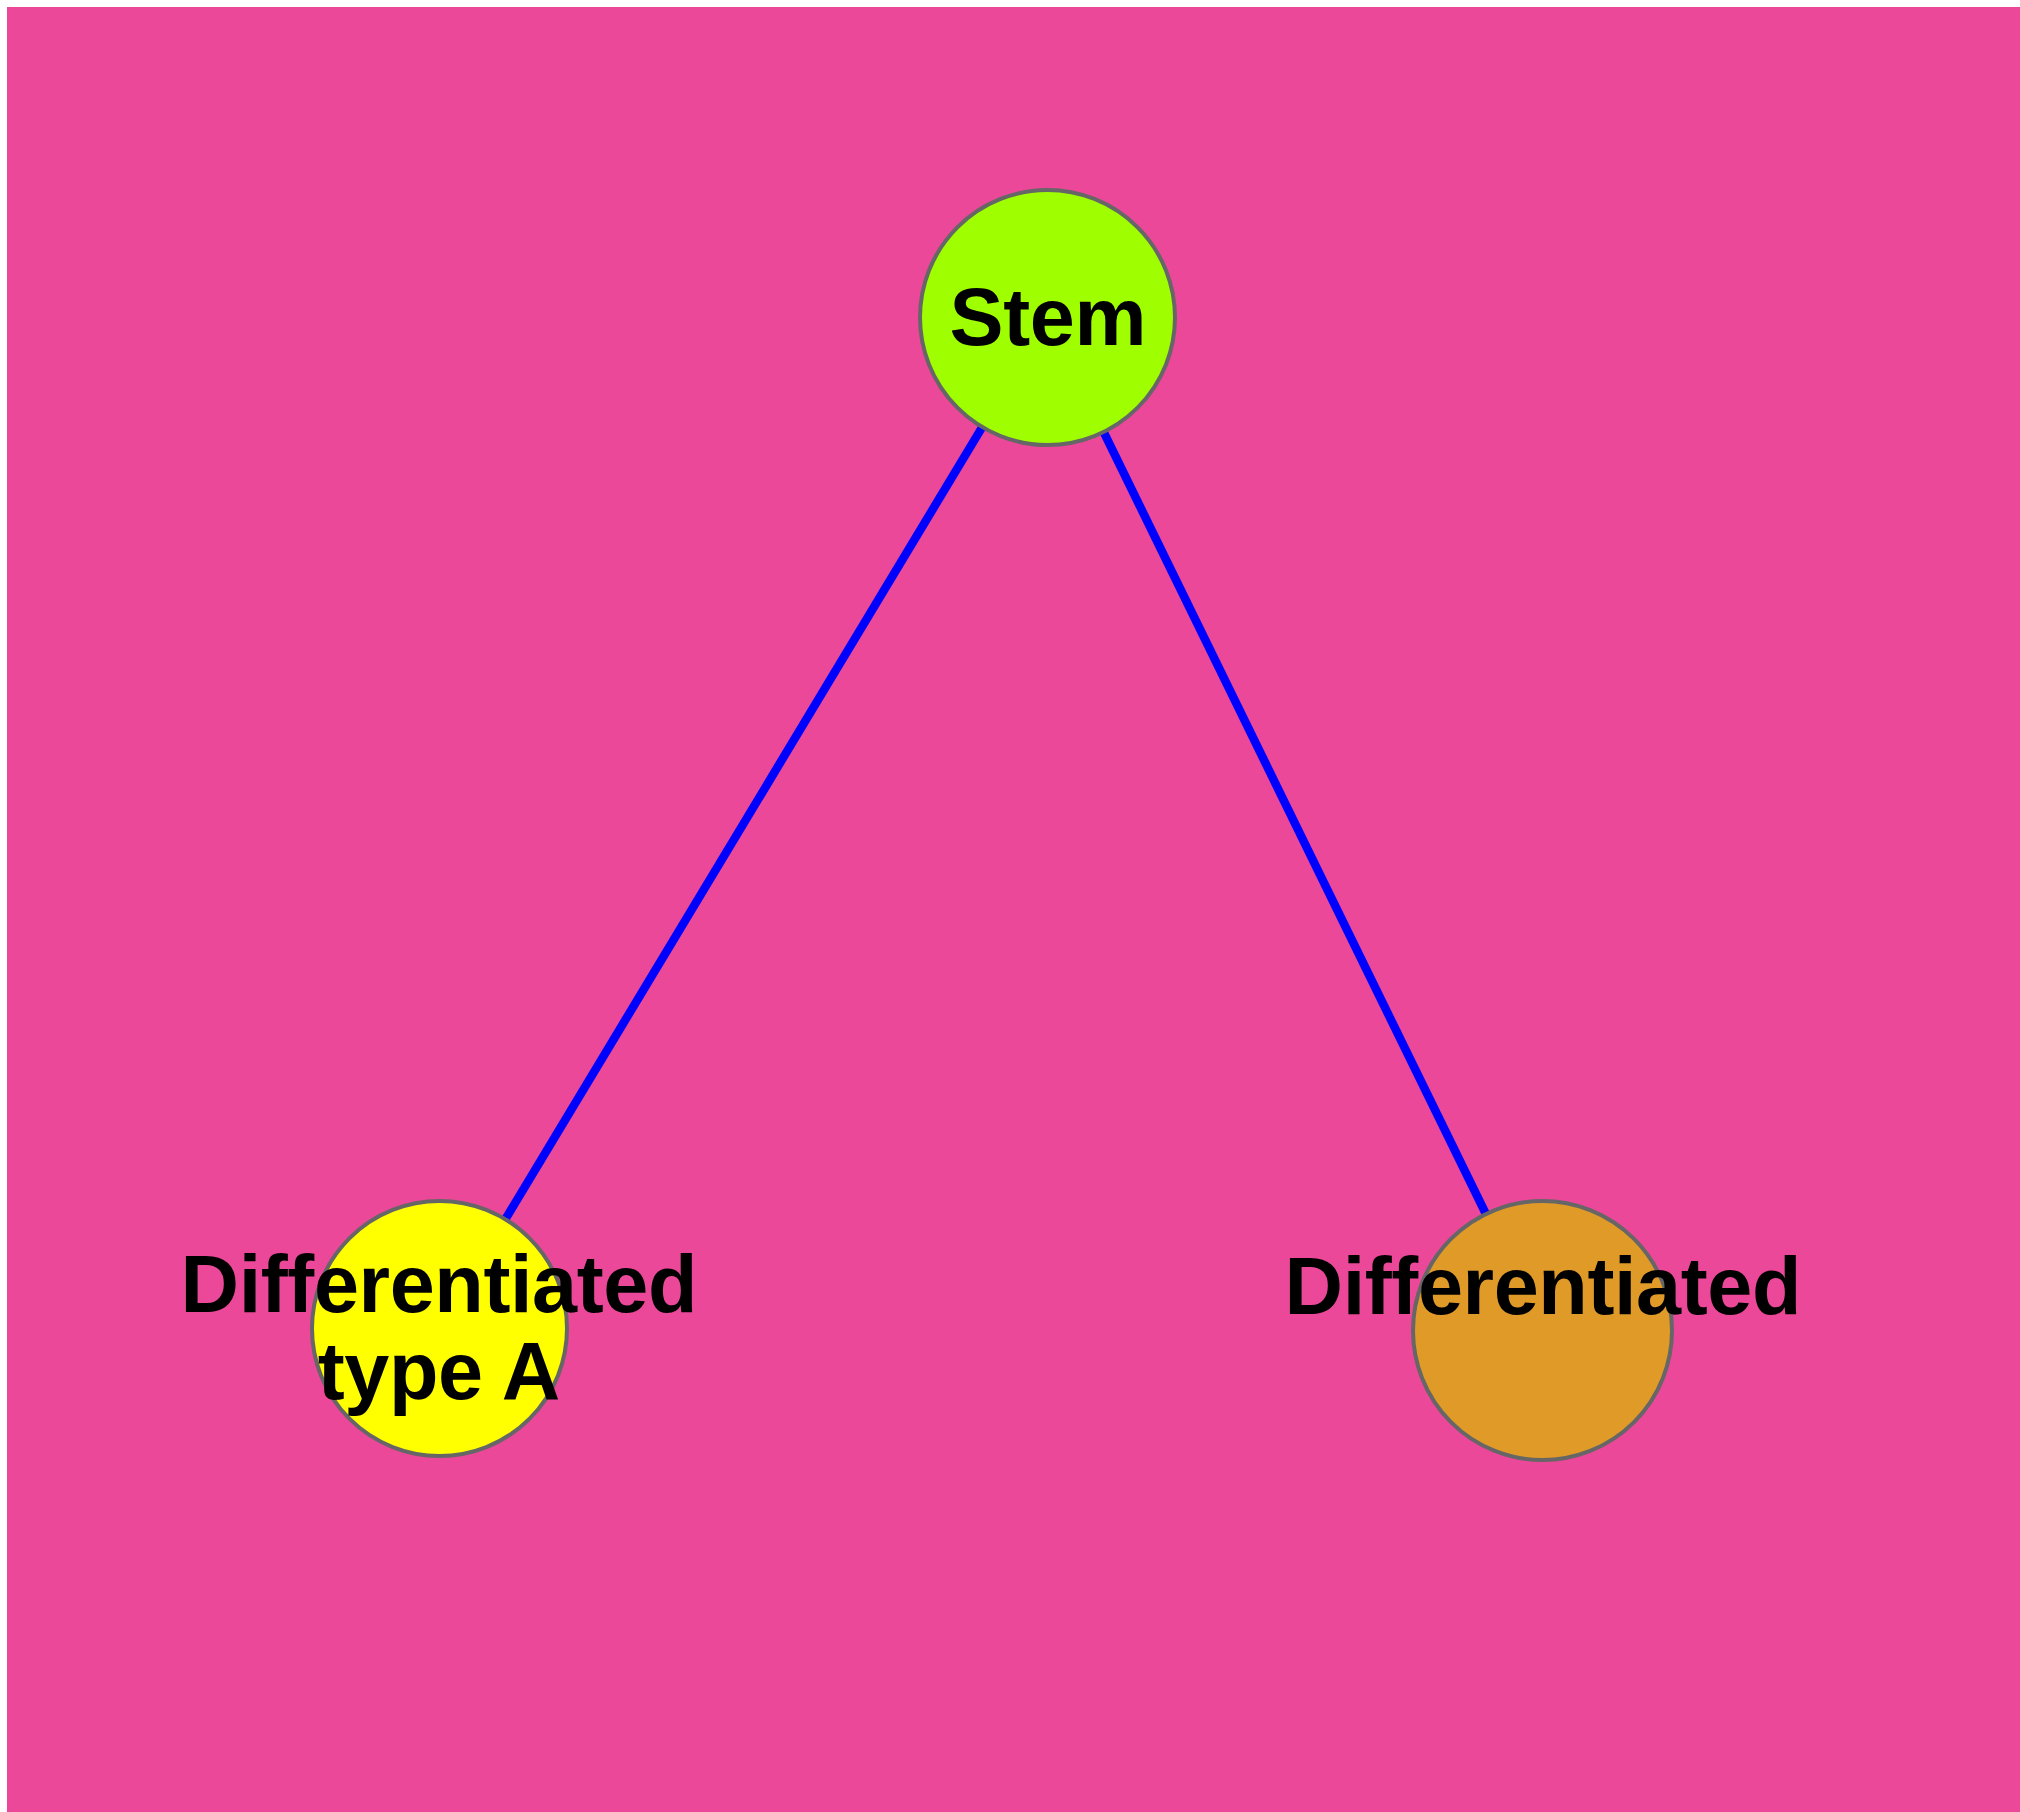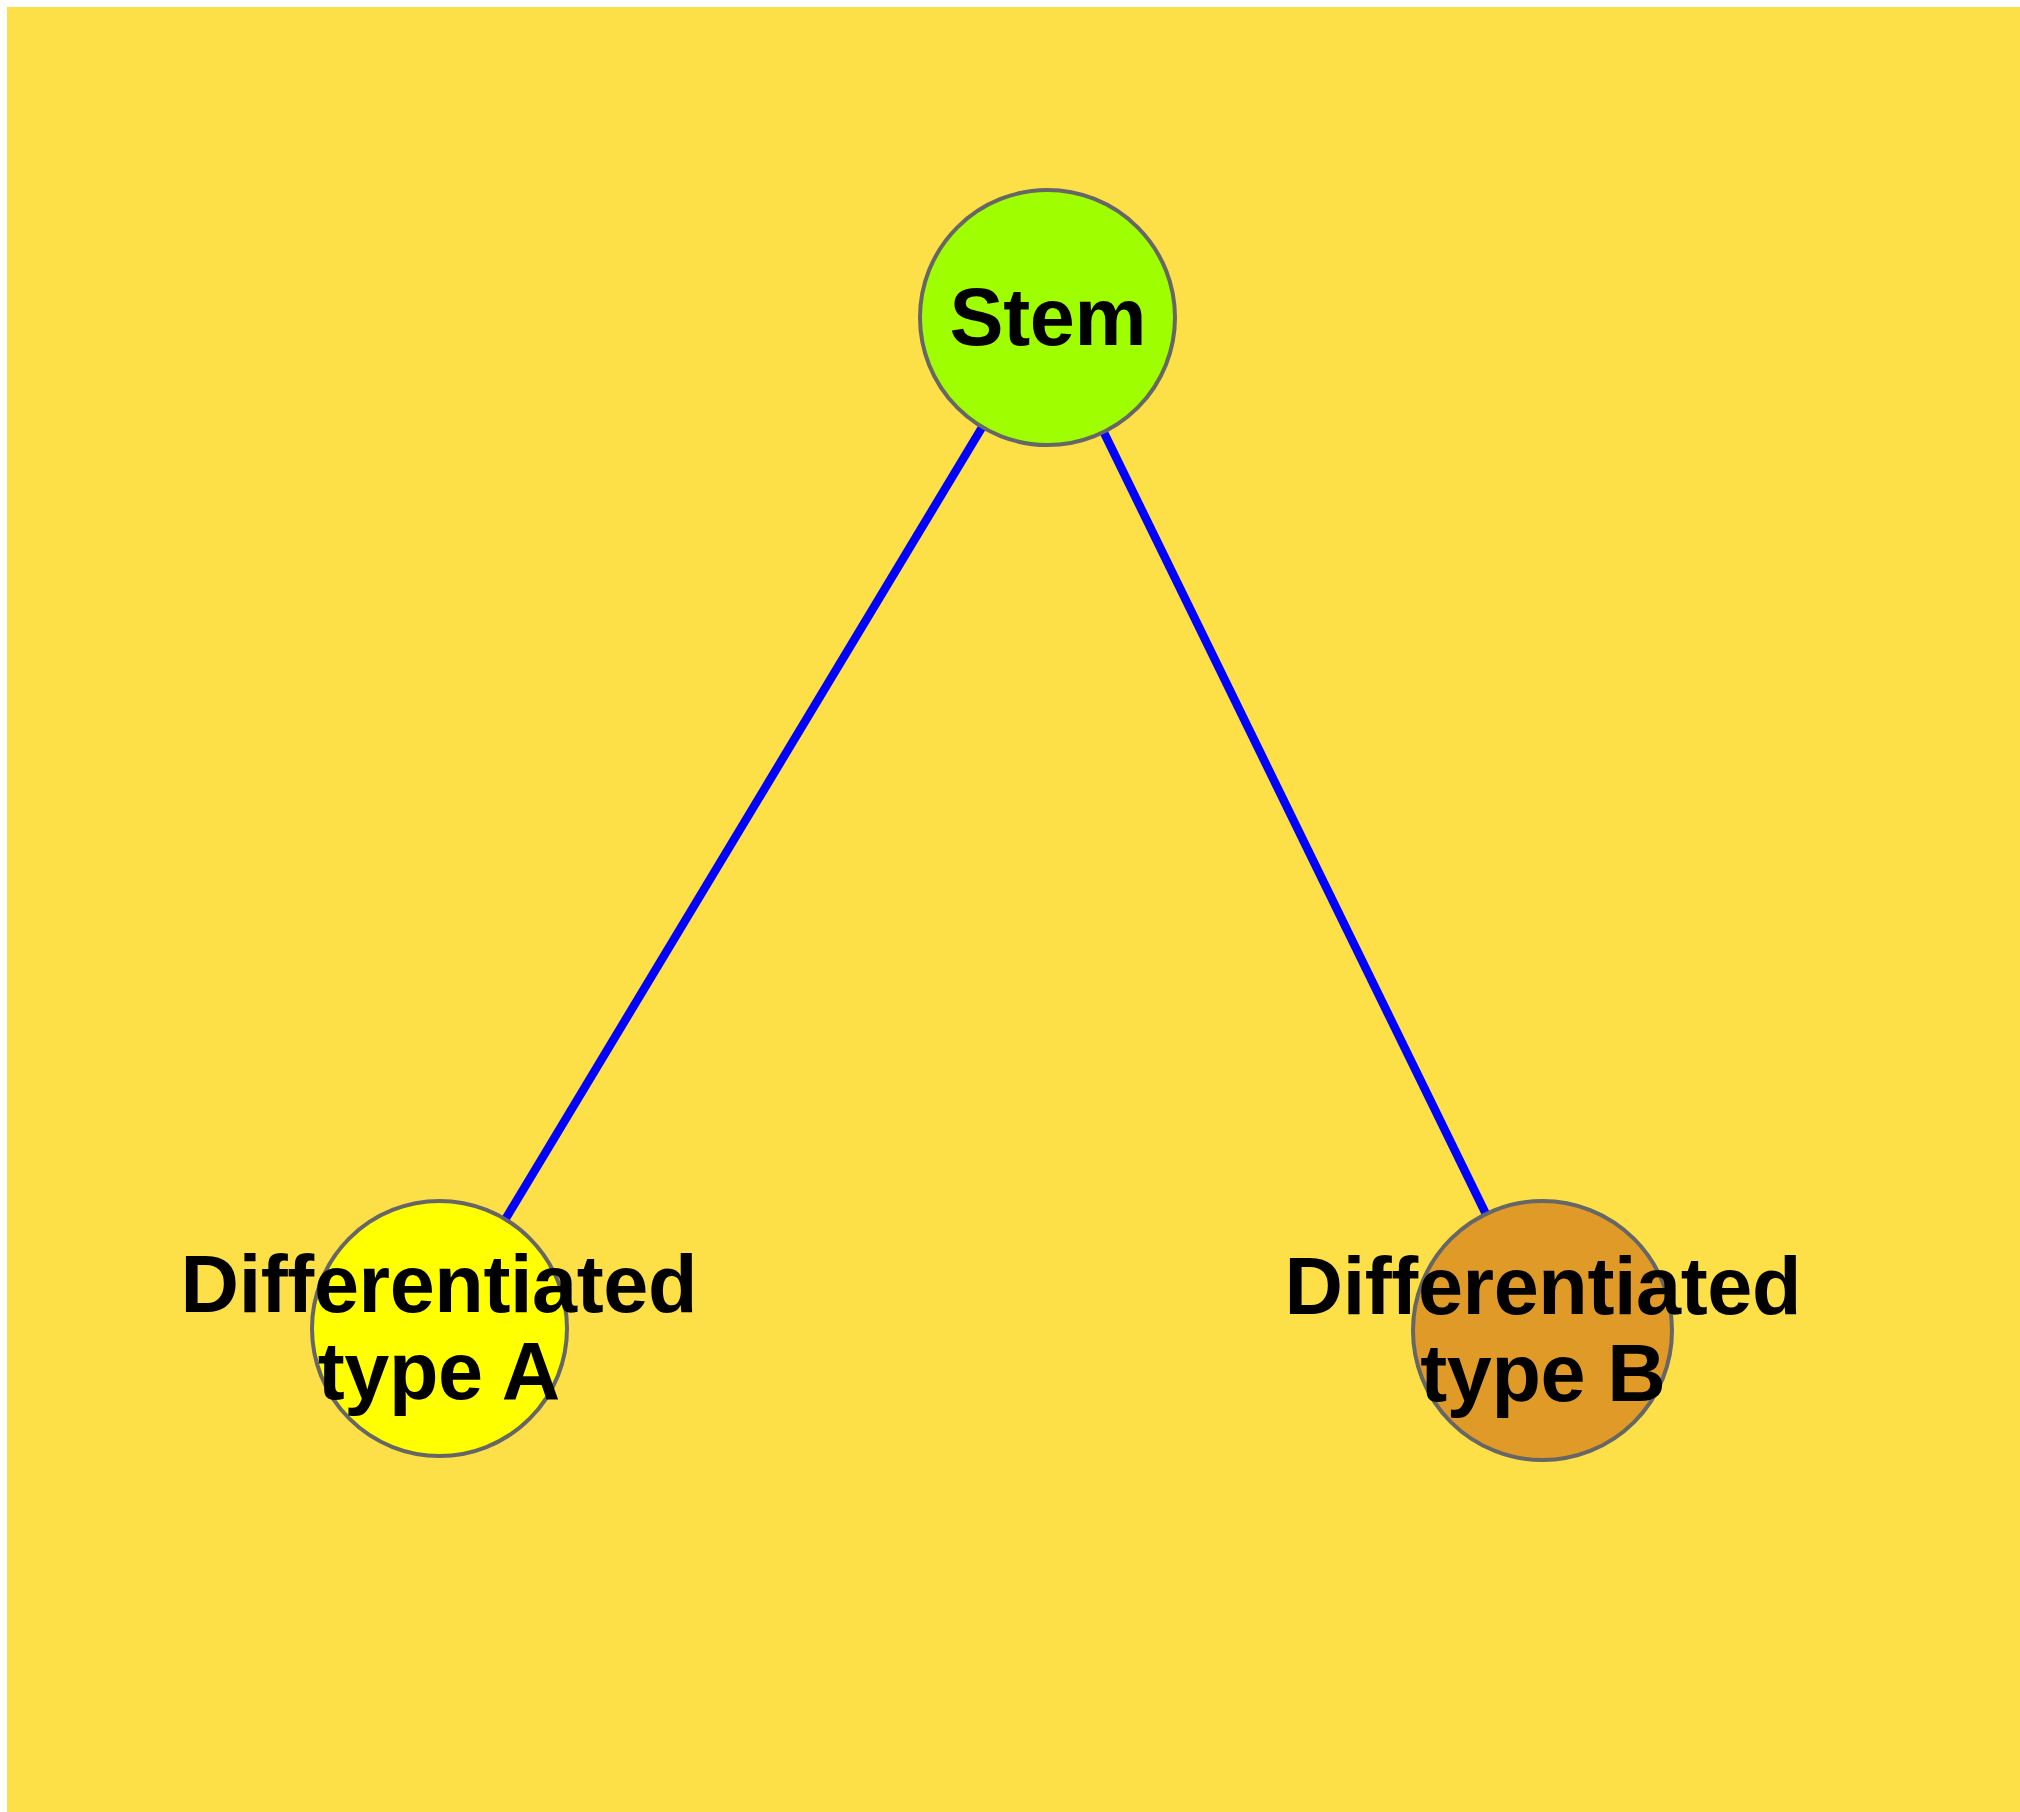--- a/index.html
+++ b/index.html
@@ -18,21 +18,21 @@
     width: 2021px;
     height: 1812px;
     background: #ffffff;
   }
   #graph-plot {
     position: absolute;
     left: 6.8px;
     top: 6.8px;
     width: 2014px;
     height: 1805px;
-    background: #fde047;
+    background: #ec4899;
     overflow: hidden;
   }
   #edge-layer {
     position: absolute;
     left: 0;
     top: 0;
     width: 100%;
     height: 100%;
   }
   .graph-node {
@@ -67,18 +67,18 @@
     </svg>
 
     <div id="nodes-layer">
         <div class="graph-node" style="left: 911px; top: 181px; width: 259px; height: 259px; background: rgb(159, 255, 0); border-color: rgb(102, 102, 102); border-width: 4.2px;"></div>
         <div class="graph-node" style="left: 303px; top: 1192px; width: 259px; height: 259px; background: rgb(255, 255, 0); border-color: rgb(102, 102, 102); border-width: 4.2px;"></div>
         <div class="graph-node" style="left: 1404px; top: 1192px; width: 263px; height: 263px; background: rgb(224, 154, 40); border-color: rgb(102, 102, 102); border-width: 4.2px;"></div>
       </div>
     <div id="labels-layer">
         <div class="node-label" style="font-size: 81px; color: rgb(0, 0, 0); left: 575px; top: 267px; width: 932px;"><div>Stem</div></div>
         <div class="node-label" style="font-size: 81px; color: rgb(0, 0, 0); left: -34px; top: 1234px; width: 932px;"><div>Differentiated</div><div>type A</div></div>
-        <div class="node-label" style="font-size: 81px; color: rgb(0, 0, 0); left: 1070px; top: 1236px; width: 932px;"><div>Differentiated</div><div>type B</div></div>
+        <div class="node-label" style="font-size: 81px; color: rgb(0, 0, 0); left: 1070px; top: 1236px; width: 932px;"><div>Differentiated</div></div>
       </div>
 
   </div>
 </div>
 
 
 </body></html>

